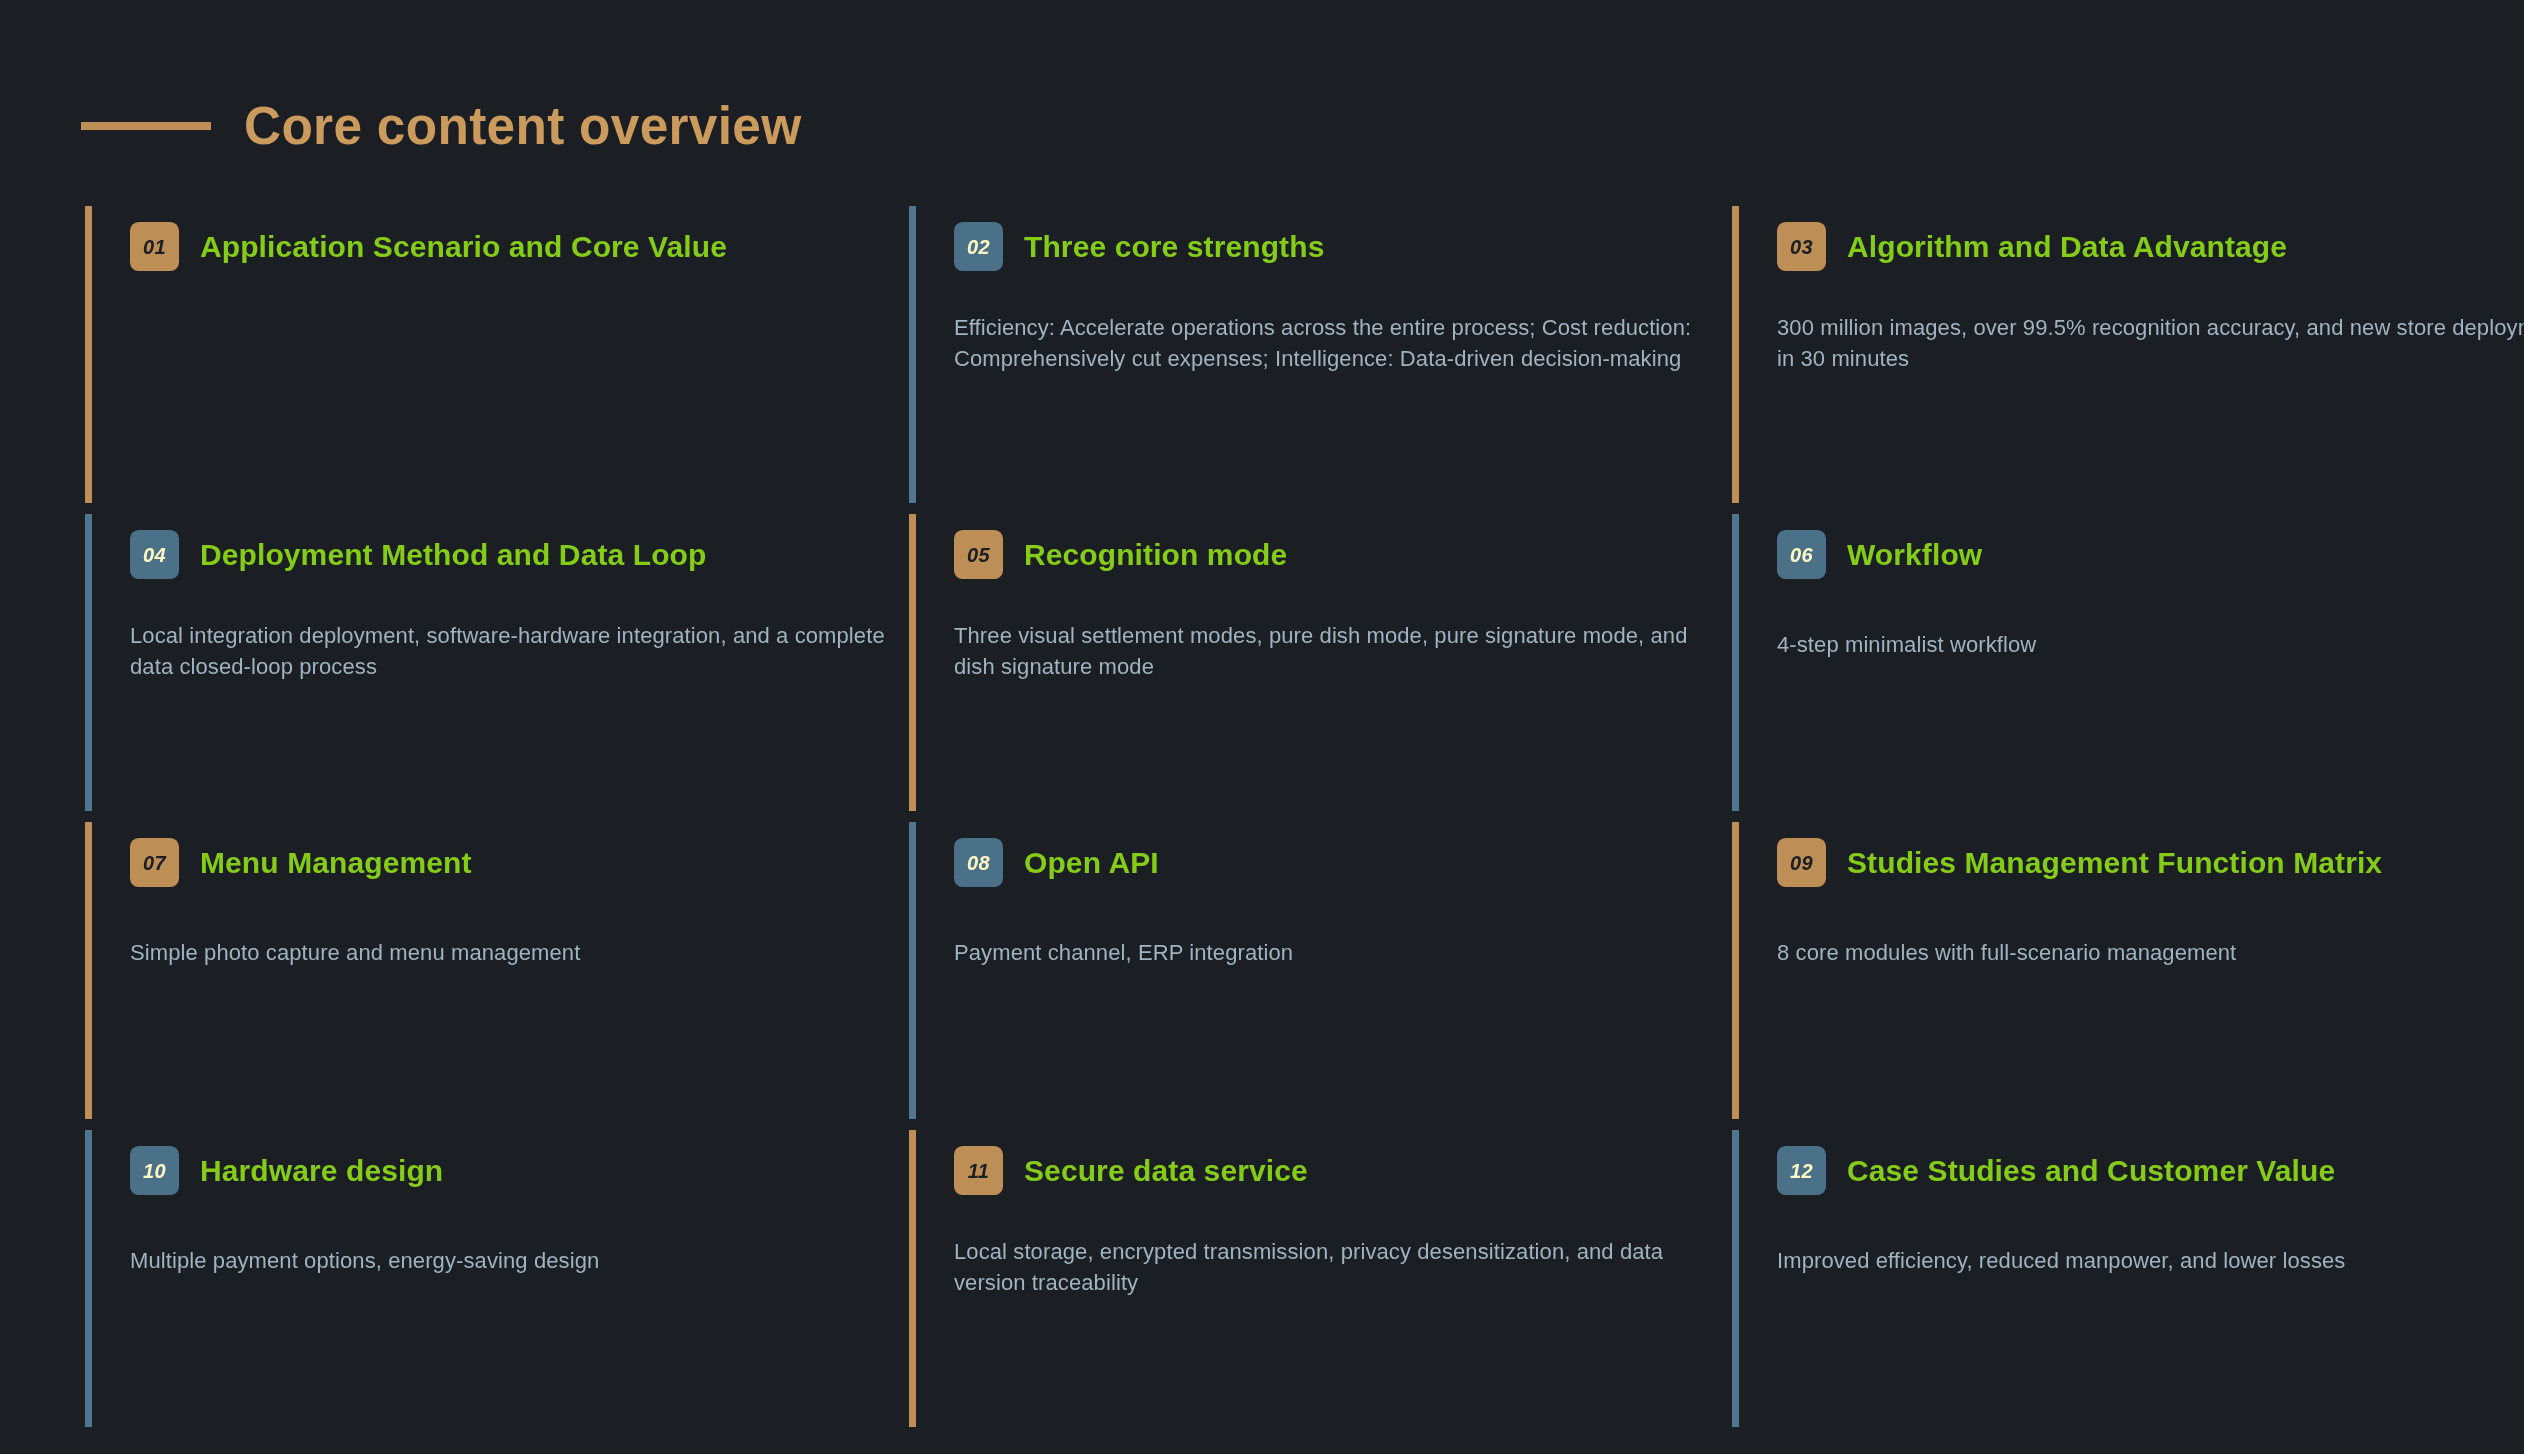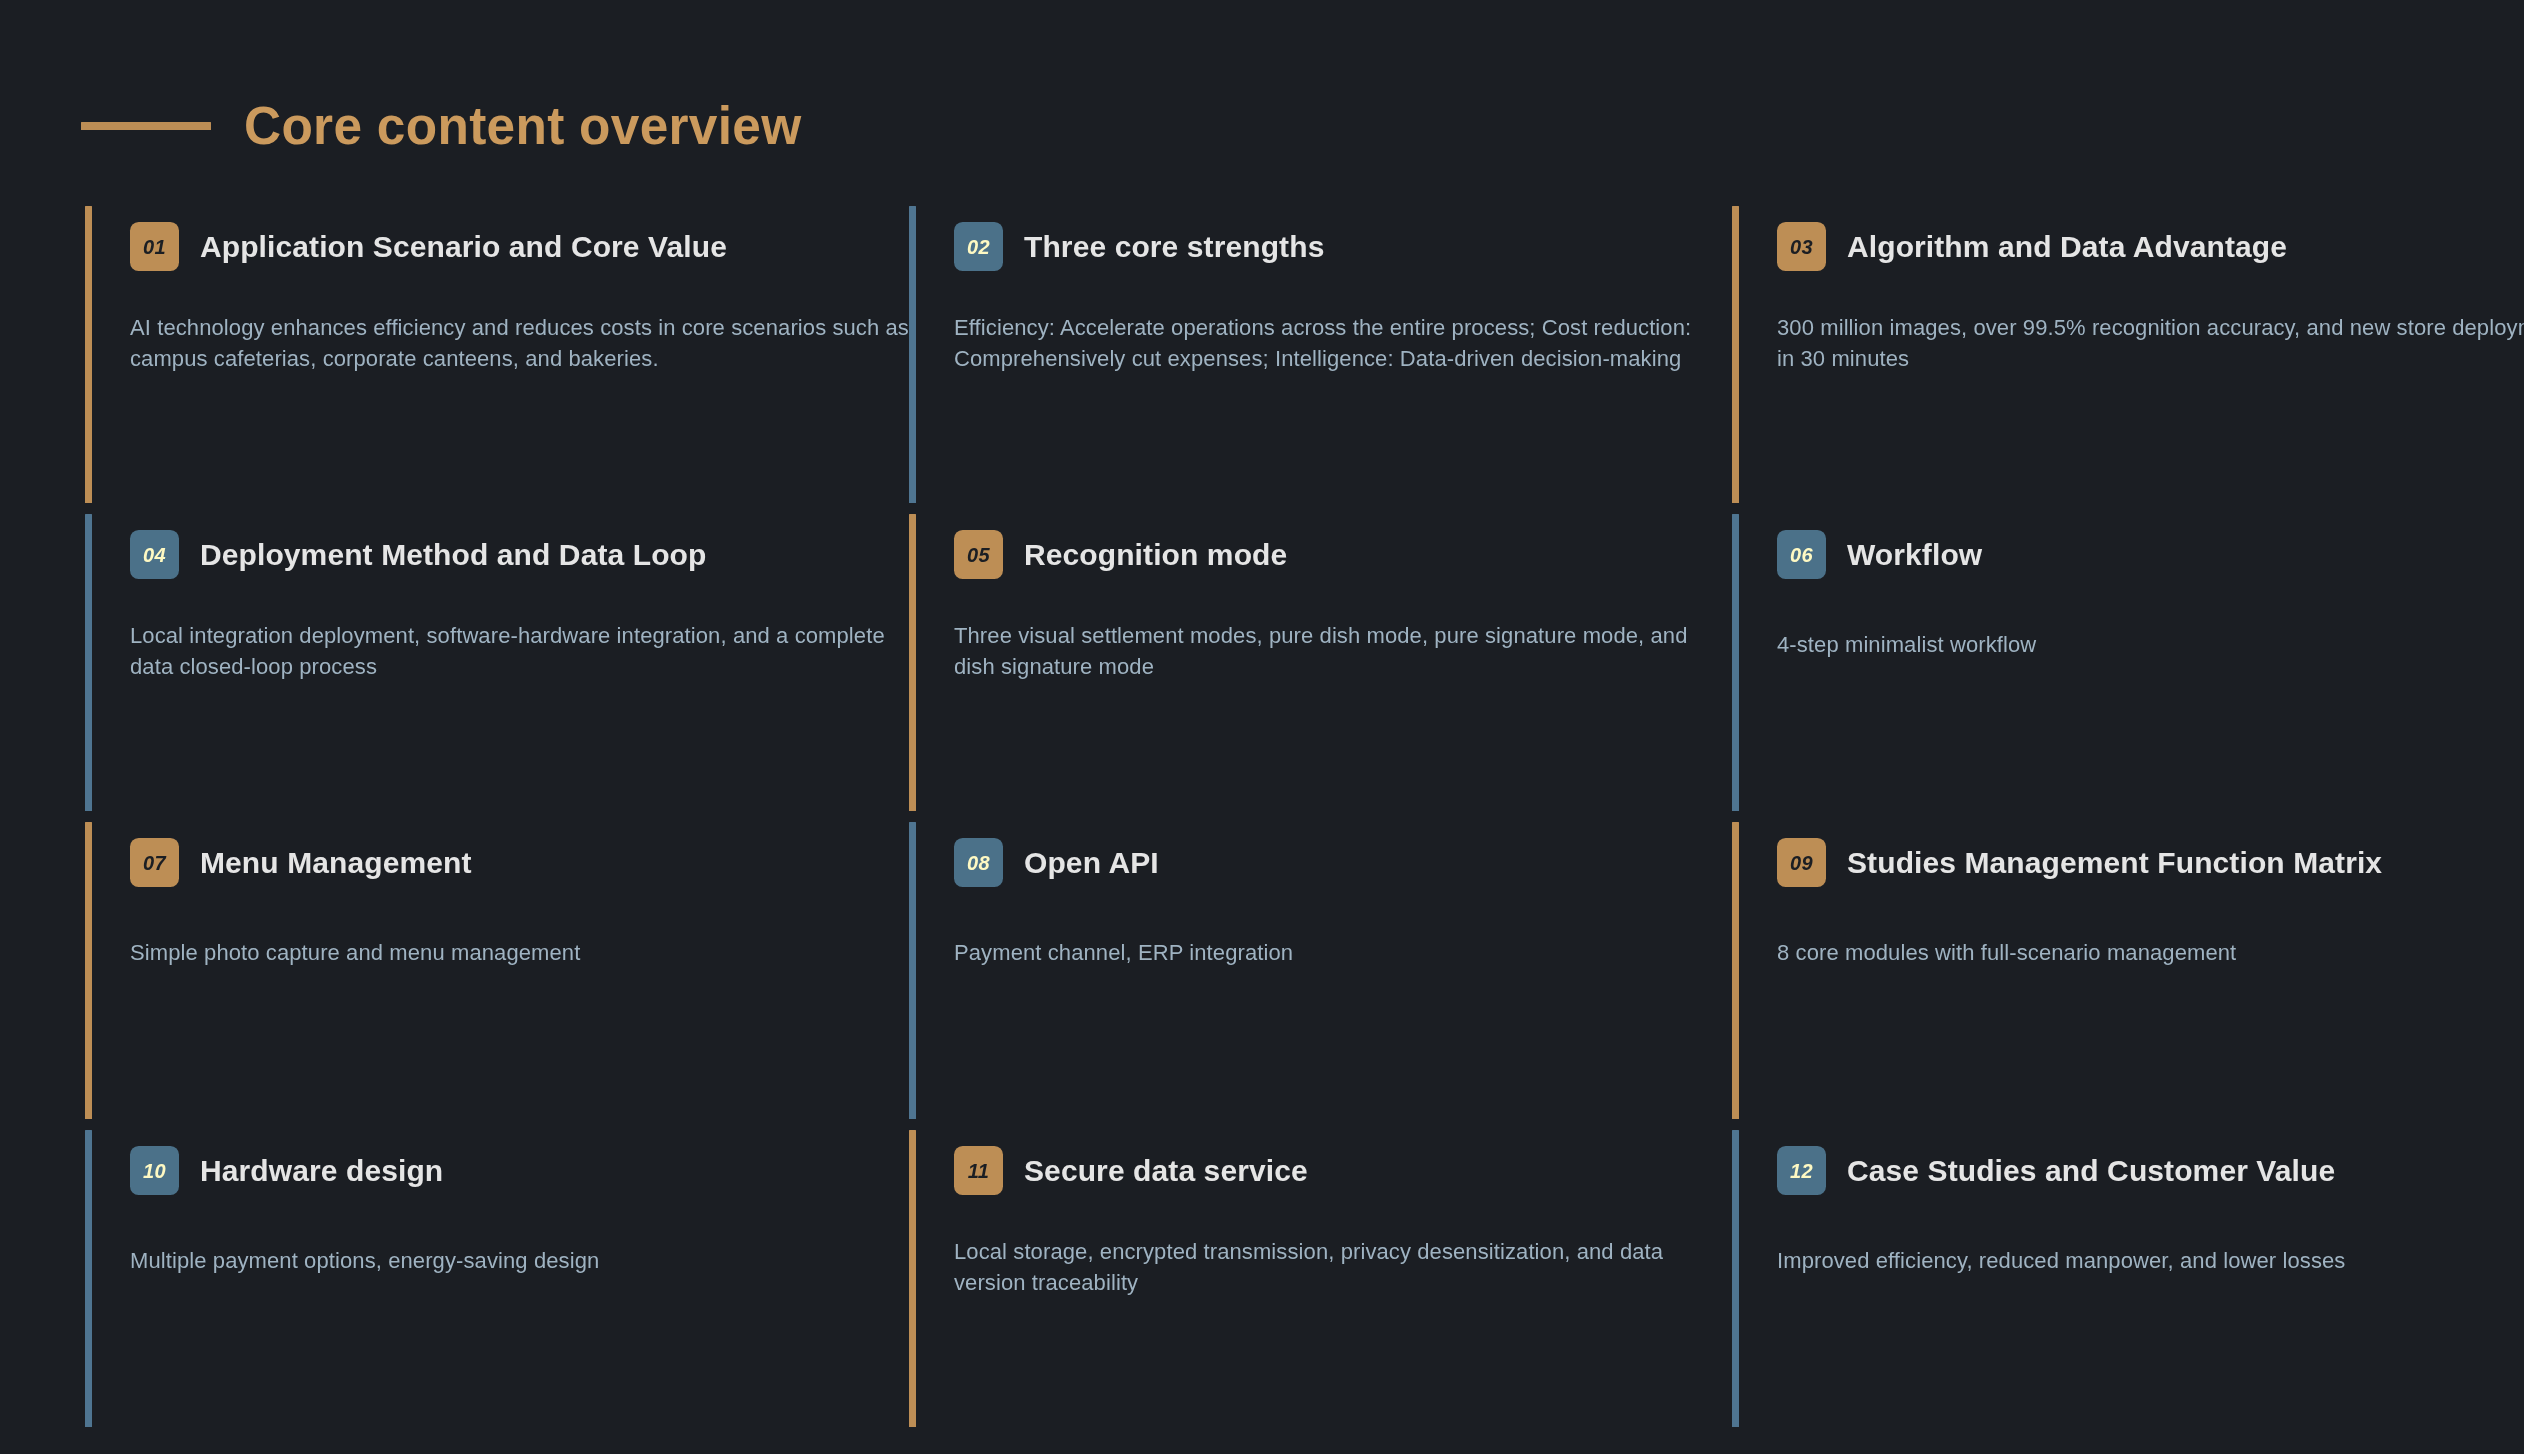--- a/index.html
+++ b/index.html
@@ -108,21 +108,21 @@
     flex: 0 0 auto;
     letter-spacing: 0.3px;
     font-style: italic;
   }
   .badge.gold { background: #bd8e55; color: #1b1e23; }
   .badge.blue { background: #4b7189; color: #fef9c3; }
 
   .card-title {
     font-size: 30px;
     font-weight: 700;
-    color: #e5e5e5;
+    color: #84cc16;
     line-height: 1.05;
     white-space: nowrap;
     letter-spacing: 0.1px;
   }
 
   .card-desc {
     position: absolute;
     left: 45px;
     top: 106px;
     width: 780px;
@@ -158,21 +158,20 @@
   </div>
 
   <div class="grid">
 
     <div class="card c0 r0">
       <div class="accent-bar bar-gold"></div>
       <div class="card-head">
         <div class="badge gold">01</div>
         <div class="card-title">Application Scenario and Core Value</div>
       </div>
-      <div class="card-desc">AI technology enhances efficiency and reduces costs in core scenarios such as campus cafeterias, corporate canteens, and bakeries.</div>
     </div>
 
     <div class="card c1 r0">
       <div class="accent-bar bar-blue"></div>
       <div class="card-head">
         <div class="badge blue">02</div>
         <div class="card-title">Three core strengths</div>
       </div>
       <div class="card-desc">Efficiency: Accelerate operations across the entire process; Cost reduction: Comprehensively cut expenses; Intelligence: Data-driven decision-making</div>
     </div>

